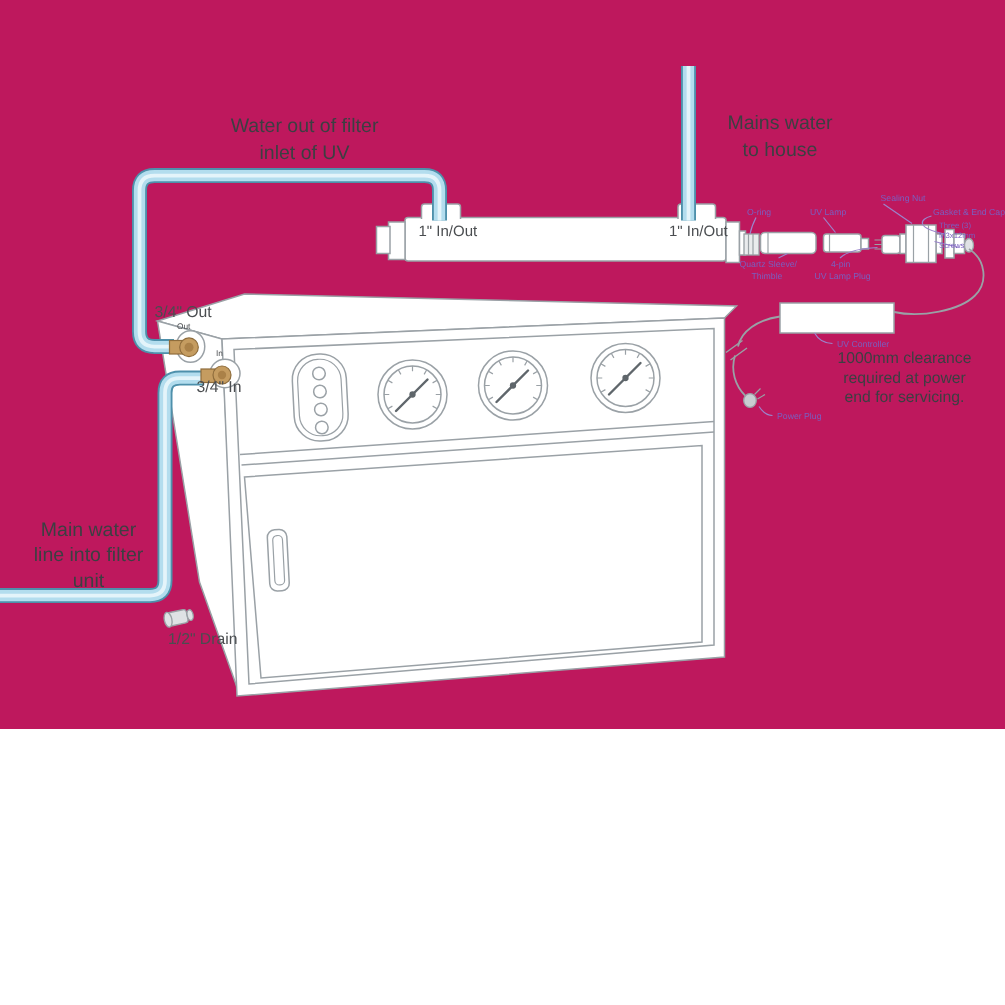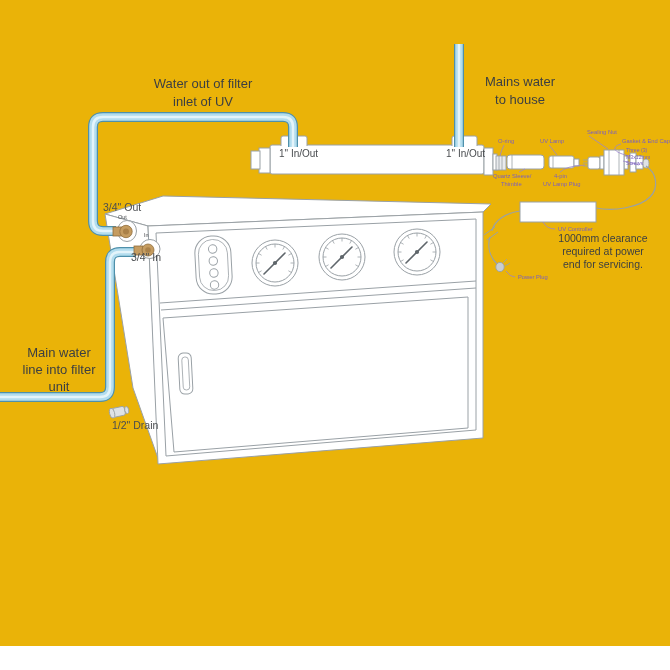--- a/index.html
+++ b/index.html
@@ -1,16 +1,16 @@
 <!DOCTYPE html>
 <html><head>
 <meta charset="utf-8">
 <style>
   html,body{margin:0;padding:0;background:#ffffff;}
-  #stage{position:relative;width:670px;height:646px;background:#eab308;overflow:hidden;
+  #stage{position:relative;width:670px;height:486px;background:#be185d;overflow:hidden;
          font-family:"Liberation Sans",sans-serif;}
   svg{display:block;}
   .ln{fill:#ffffff;stroke:#9aa1a6;stroke-width:1;}
   .lnf{fill:none;stroke:#9aa1a6;stroke-width:1;}
   .thin{stroke-width:0.8;}
   .pipe-o{fill:none;stroke:#4e90ab;stroke-width:10;}
   .pipe-f{fill:none;stroke:#b3ddee;stroke-width:7.5;}
   .pipe-h{fill:none;stroke:#e4f4fa;stroke-width:2.5;}
   .brass{fill:#c59c60;stroke:#8f6d3c;stroke-width:0.8;}
   .brass2{fill:#aa8148;stroke:none;}

